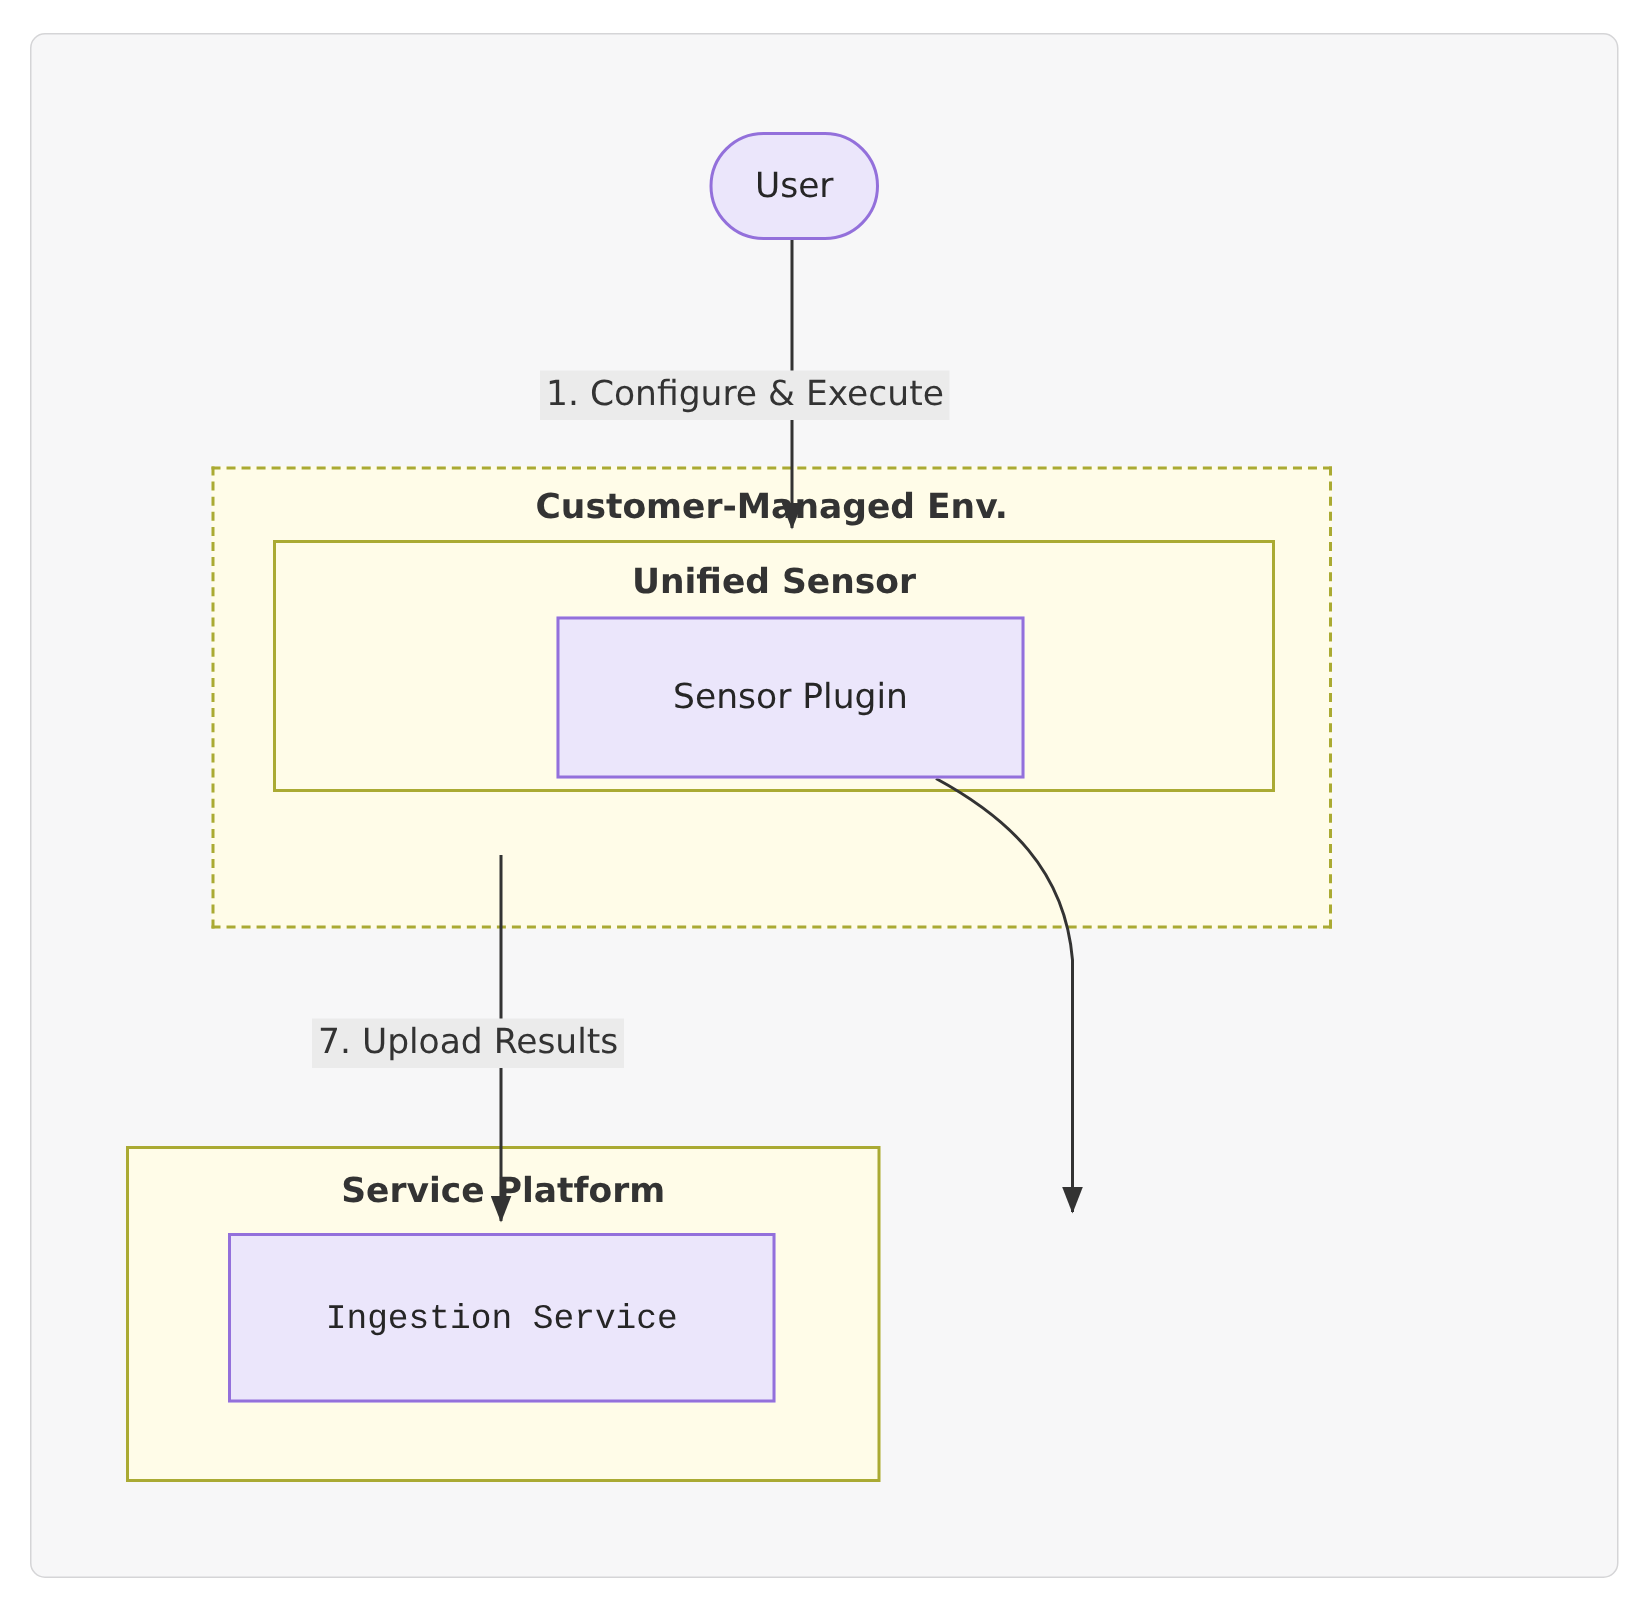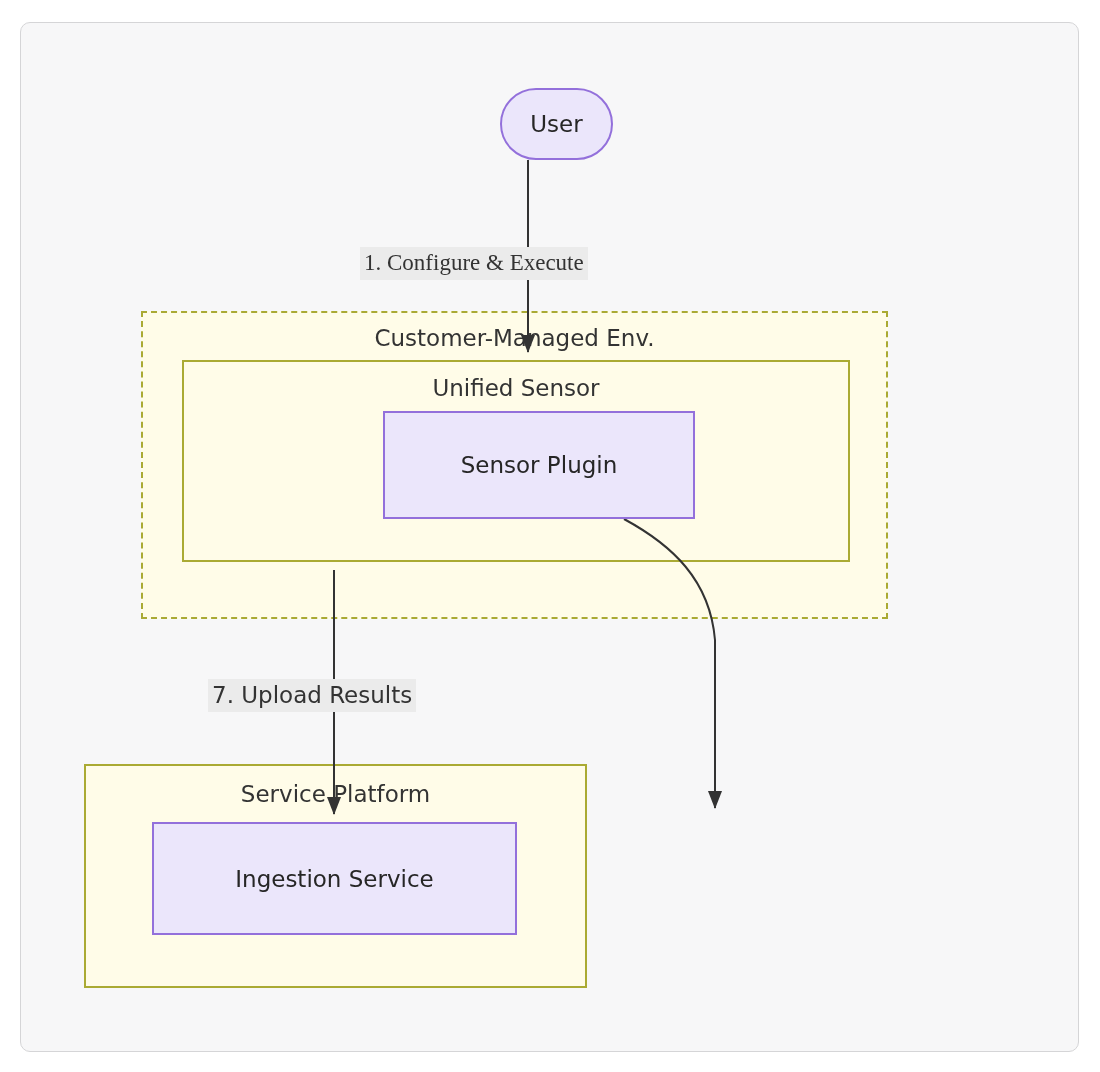--- a/index.html
+++ b/index.html
@@ -53,20 +53,21 @@
     border-style: dashed;
   }
   .subgraph-title {
     position: absolute;
     left: 0;
     right: 0;
     text-align: center;
     font-size: 23px;
     color: #333333;
     white-space: nowrap;
+    font-weight: bold;
   }
 
   
   .node {
     position: absolute;
     box-sizing: border-box;
     background: #ebe6fb;
     border: 2px solid #9370db;
     display: flex;
     align-items: center;
@@ -95,21 +96,21 @@
 <body>
 
 <div id="diagram-root">
 
   <div class="canvas-card"></div>
 
   <div class="subgraph dashed" style="left:141px; top:311px; width:747px; height:308px;">
     <div class="subgraph-title" style="top:12px;">Customer-Managed Env.</div>
   </div>
 
-  <div class="subgraph" style="left:182px; top:360px; width:668px; height:202px;">
+  <div class="subgraph" style="left:182px; top:360px; width:668px; height:168px;">
     <div class="subgraph-title" style="top:13px;">Unified Sensor</div>
   </div>
 
   <div class="subgraph" style="left:84px; top:764px; width:503px; height:224px;">
     <div class="subgraph-title" style="top:15px;">Service Platform</div>
   </div>
 
   <svg class="svg-layer" viewBox="0 0 1100 1072">
     <defs>
       <marker id="arrowhead" markerWidth="9" markerHeight="7" refX="8.5" refY="3.5" orient="auto" markerUnits="strokeWidth">
@@ -117,31 +118,31 @@
       </marker>
     </defs>
 
     <path d="M 528 160 L 528 352" fill="none" stroke="#333333" stroke-width="2" marker-end="url(#arrowhead)"></path>
 
     <path d="M 334 570 L 334 814" fill="none" stroke="#333333" stroke-width="2" marker-end="url(#arrowhead)"></path>
 
     <path d="M 624 519 C 672 545, 710 580, 715 640 L 715 808" fill="none" stroke="#333333" stroke-width="2" marker-end="url(#arrowhead)"></path>
   </svg>
 
-  <div class="edge-label" style="left:360px; top:247px;font-family:Liberation Serif, serif;">1. Configure &amp; Execute</div>
+  <div class="edge-label" style="left:360px; top:247px;">1. Configure &amp; Execute</div>
 
 
   <div class="edge-label" style="left:208px; top:679px;">7. Upload Results</div>
 
-  <div class="node stadium" style="left:500px; top:88px; width:113px; height:72px;">
+  <div class="node stadium" style="left:473px; top:88px; width:113px; height:72px;">
     <span>User</span>
   </div>
 
-  <div class="node rect" style="left:371px; top:411px; width:312px; height:108px;margin-left:12px;">
+  <div class="node rect" style="left:371px; top:411px; width:312px; height:108px;">
     <span>Sensor Plugin</span>
   </div>
 
-  <div class="node rect" style="left:152px; top:822px; width:365px; height:113px;">
+  <div class="node rect" style="left:152px; top:822px; width:365px; height:113px;font-family:Liberation Mono, monospace;">
     <span>Ingestion Service</span>
   </div>
 
 
 </div>
 
 </body></html>

